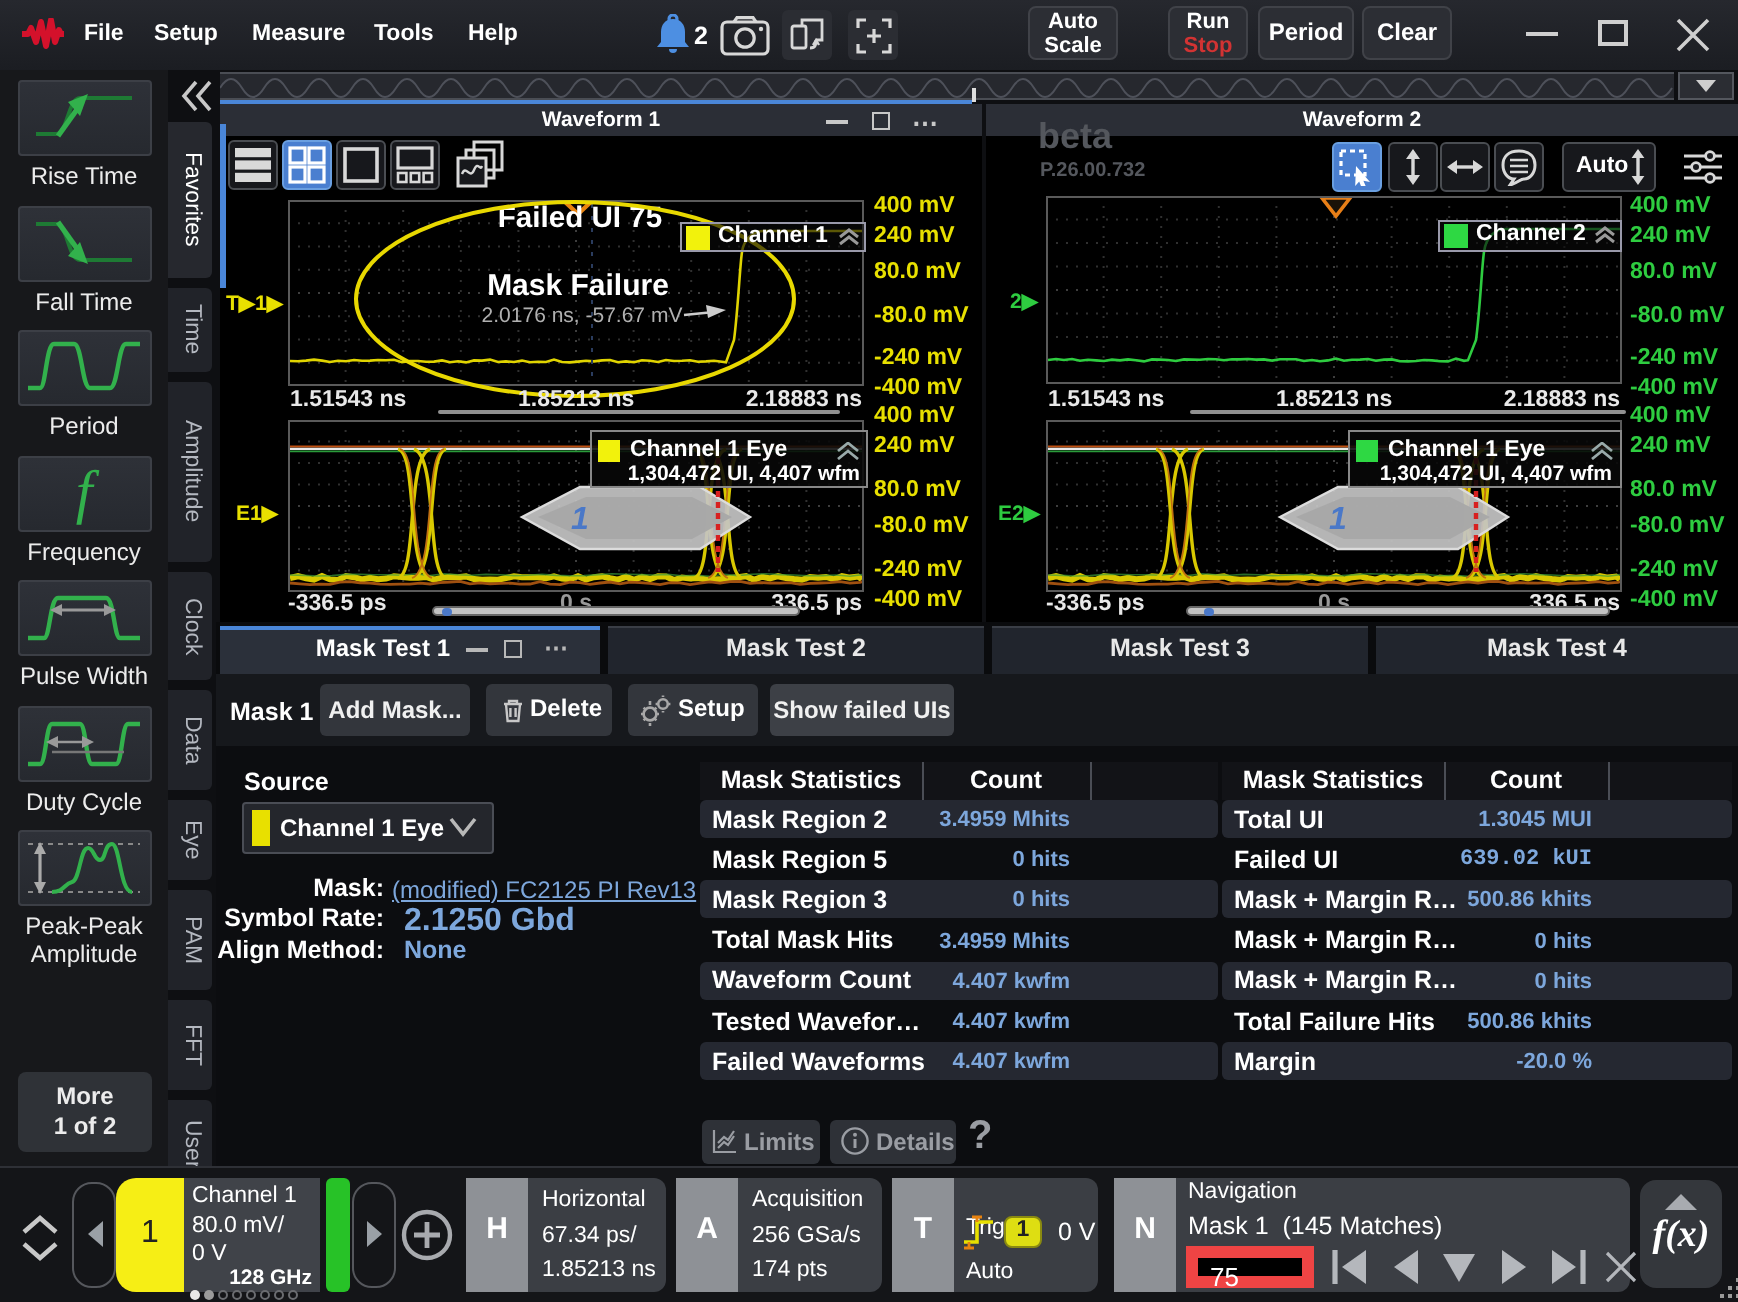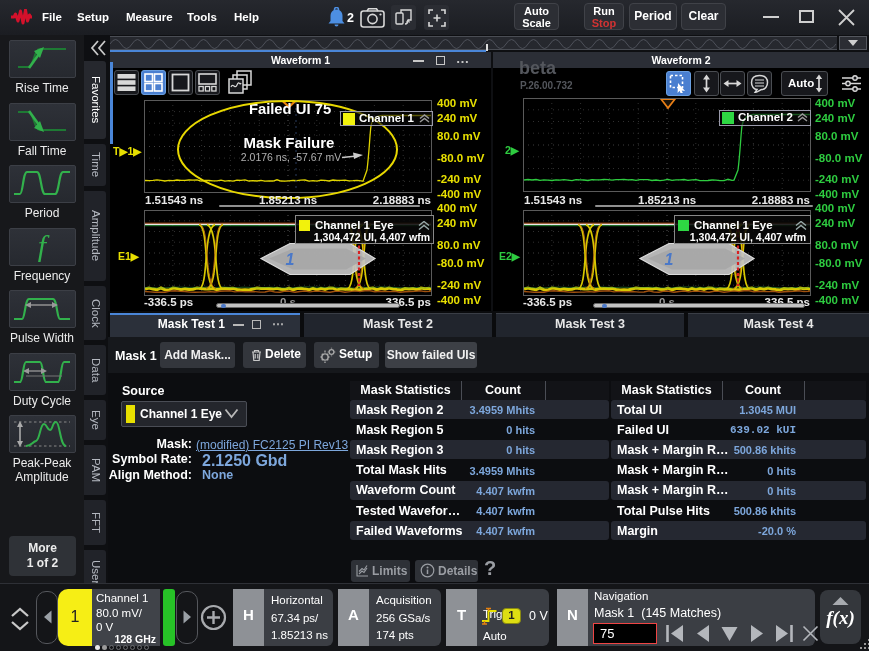--- a/index.html
+++ b/index.html
@@ -501,21 +501,21 @@
 <div class="abs b" style="left:617px;top:422.7px;width:113px;height:15px;font-size:12.5px;overflow:hidden;white-space:nowrap;">Failed UI</div>
 <div class="abs b" style="left:611px;top:424.2px;width:185px;font-size:11px;color:#7da7dc;text-align:right;font-family:Liberation Mono, monospace;">639.02 kUI</div>
 <div class="abs" style="left:611px;top:440.4px;width:255px;height:19px;background:#252831;border-radius:3px;"></div>
 <div class="abs b" style="left:617px;top:442.9px;width:113px;height:15px;font-size:12.5px;overflow:hidden;white-space:nowrap;">Mask + Margin R…</div>
 <div class="abs b" style="left:611px;top:444.4px;width:185px;font-size:11px;color:#7da7dc;text-align:right;">500.86 khits</div>
 <div class="abs b" style="left:617px;top:463.1px;width:113px;height:15px;font-size:12.5px;overflow:hidden;white-space:nowrap;">Mask + Margin R…</div>
 <div class="abs b" style="left:611px;top:464.6px;width:185px;font-size:11px;color:#7da7dc;text-align:right;">0 hits</div>
 <div class="abs" style="left:611px;top:480.8px;width:255px;height:19px;background:#252831;border-radius:3px;"></div>
 <div class="abs b" style="left:617px;top:483.3px;width:113px;height:15px;font-size:12.5px;overflow:hidden;white-space:nowrap;">Mask + Margin R…</div>
 <div class="abs b" style="left:611px;top:484.8px;width:185px;font-size:11px;color:#7da7dc;text-align:right;">0 hits</div>
-<div class="abs b" style="left:617px;top:503.5px;width:113px;height:15px;font-size:12.5px;overflow:hidden;white-space:nowrap;">Total Pulse Hits</div>
+<div class="abs b" style="left:617px;top:503.5px;width:113px;height:15px;font-size:12.5px;overflow:hidden;white-space:nowrap;">Total Failure Hits</div>
 <div class="abs b" style="left:611px;top:505.0px;width:185px;font-size:11px;color:#7da7dc;text-align:right;">500.86 khits</div>
 <div class="abs" style="left:611px;top:521.2px;width:255px;height:19px;background:#252831;border-radius:3px;"></div>
 <div class="abs b" style="left:617px;top:523.7px;width:113px;height:15px;font-size:12.5px;overflow:hidden;white-space:nowrap;">Margin</div>
 <div class="abs b" style="left:611px;top:525.2px;width:185px;font-size:11px;color:#7da7dc;text-align:right;padding-left:32px;">-20.0 %</div>
 <div class="abs" style="left:351px;top:560px;width:59px;height:22px;background:#2e3137;border-radius:3px;"></div>
 <svg class="abs" style="left:356px;top:564px;" width="13" height="13" viewBox="0 0 13 13">
     <path d="M1 1 V12 H12 M3 10 L6 7 8 8.5 11 4 M3 7.5 L6 4.5 8 6 11 1.5" fill="none" stroke="#9a9da3" stroke-width="1.1"></path>
   </svg>
 <div class="abs b" style="left:372px;top:564px;font-size:12px;color:#9a9da3;">Limits</div>
 <div class="abs" style="left:415px;top:560px;width:63px;height:22px;background:#2e3137;border-radius:3px;"></div>
@@ -576,21 +576,21 @@
     <path d="M1 17 H6 M3.5 14 V17" stroke="#e8820f" stroke-width="1.4"></path>
   </svg>
 <div class="abs b" style="left:502px;top:608px;width:19px;height:16px;background:#dede12;border:1.5px solid #8a8a10;border-radius:4px;font-size:11.5px;color:#222;text-align:center;line-height:13px;">1</div>
 <div class="abs" style="left:529px;top:609px;font-size:12.5px;">0 V</div>
 <div class="abs" style="left:483px;top:630px;font-size:11.5px;">Auto</div>
 <div class="abs" style="left:557px;top:589px;width:258px;height:57px;background:#3b3e44;border-radius:6px;overflow:hidden;"></div>
 <div class="abs" style="left:557px;top:589px;width:31px;height:57px;background:#8e9196;"></div>
 <div class="abs b" style="left:557px;top:606px;width:31px;font-size:15px;text-align:center;color:#fff;">N</div>
 <div class="abs" style="left:594px;top:590px;font-size:11.5px;">Navigation</div>
 <div class="abs" style="left:594px;top:606px;font-size:12.5px;">Mask 1&nbsp;&nbsp;(145 Matches)</div>
-<div class="abs" style="left:593px;top:623px;width:64px;height:21px;background:#000;border:1px solid #ef4444;font-size:13px;padding:2px 0 0 6px;">75</div>
+<div class="abs" style="left:593px;top:623px;width:64px;height:21px;background:#000;border:6px solid #ef4444;font-size:13px;padding:2px 0 0 6px;">75</div>
 <svg class="abs" style="left:664px;top:623px;" width="21" height="21" viewBox="0 0 21 21">
     <path d="M3.5 2 V19" stroke="#b4b7bc" stroke-width="2.6"></path>
     <path d="M19 2 L7 10.5 19 19Z" fill="#b4b7bc"></path>
   </svg>
 <svg class="abs" style="left:692px;top:623px;" width="21" height="21" viewBox="0 0 21 21">
     <path d="M17 2 L5 10.5 17 19Z" fill="#b4b7bc"></path>
   </svg>
 <svg class="abs" style="left:719px;top:623px;" width="21" height="21" viewBox="0 0 21 21">
     <path d="M2.5 4 L10.5 18 18.5 4Z" fill="#b4b7bc"></path>
   </svg>

